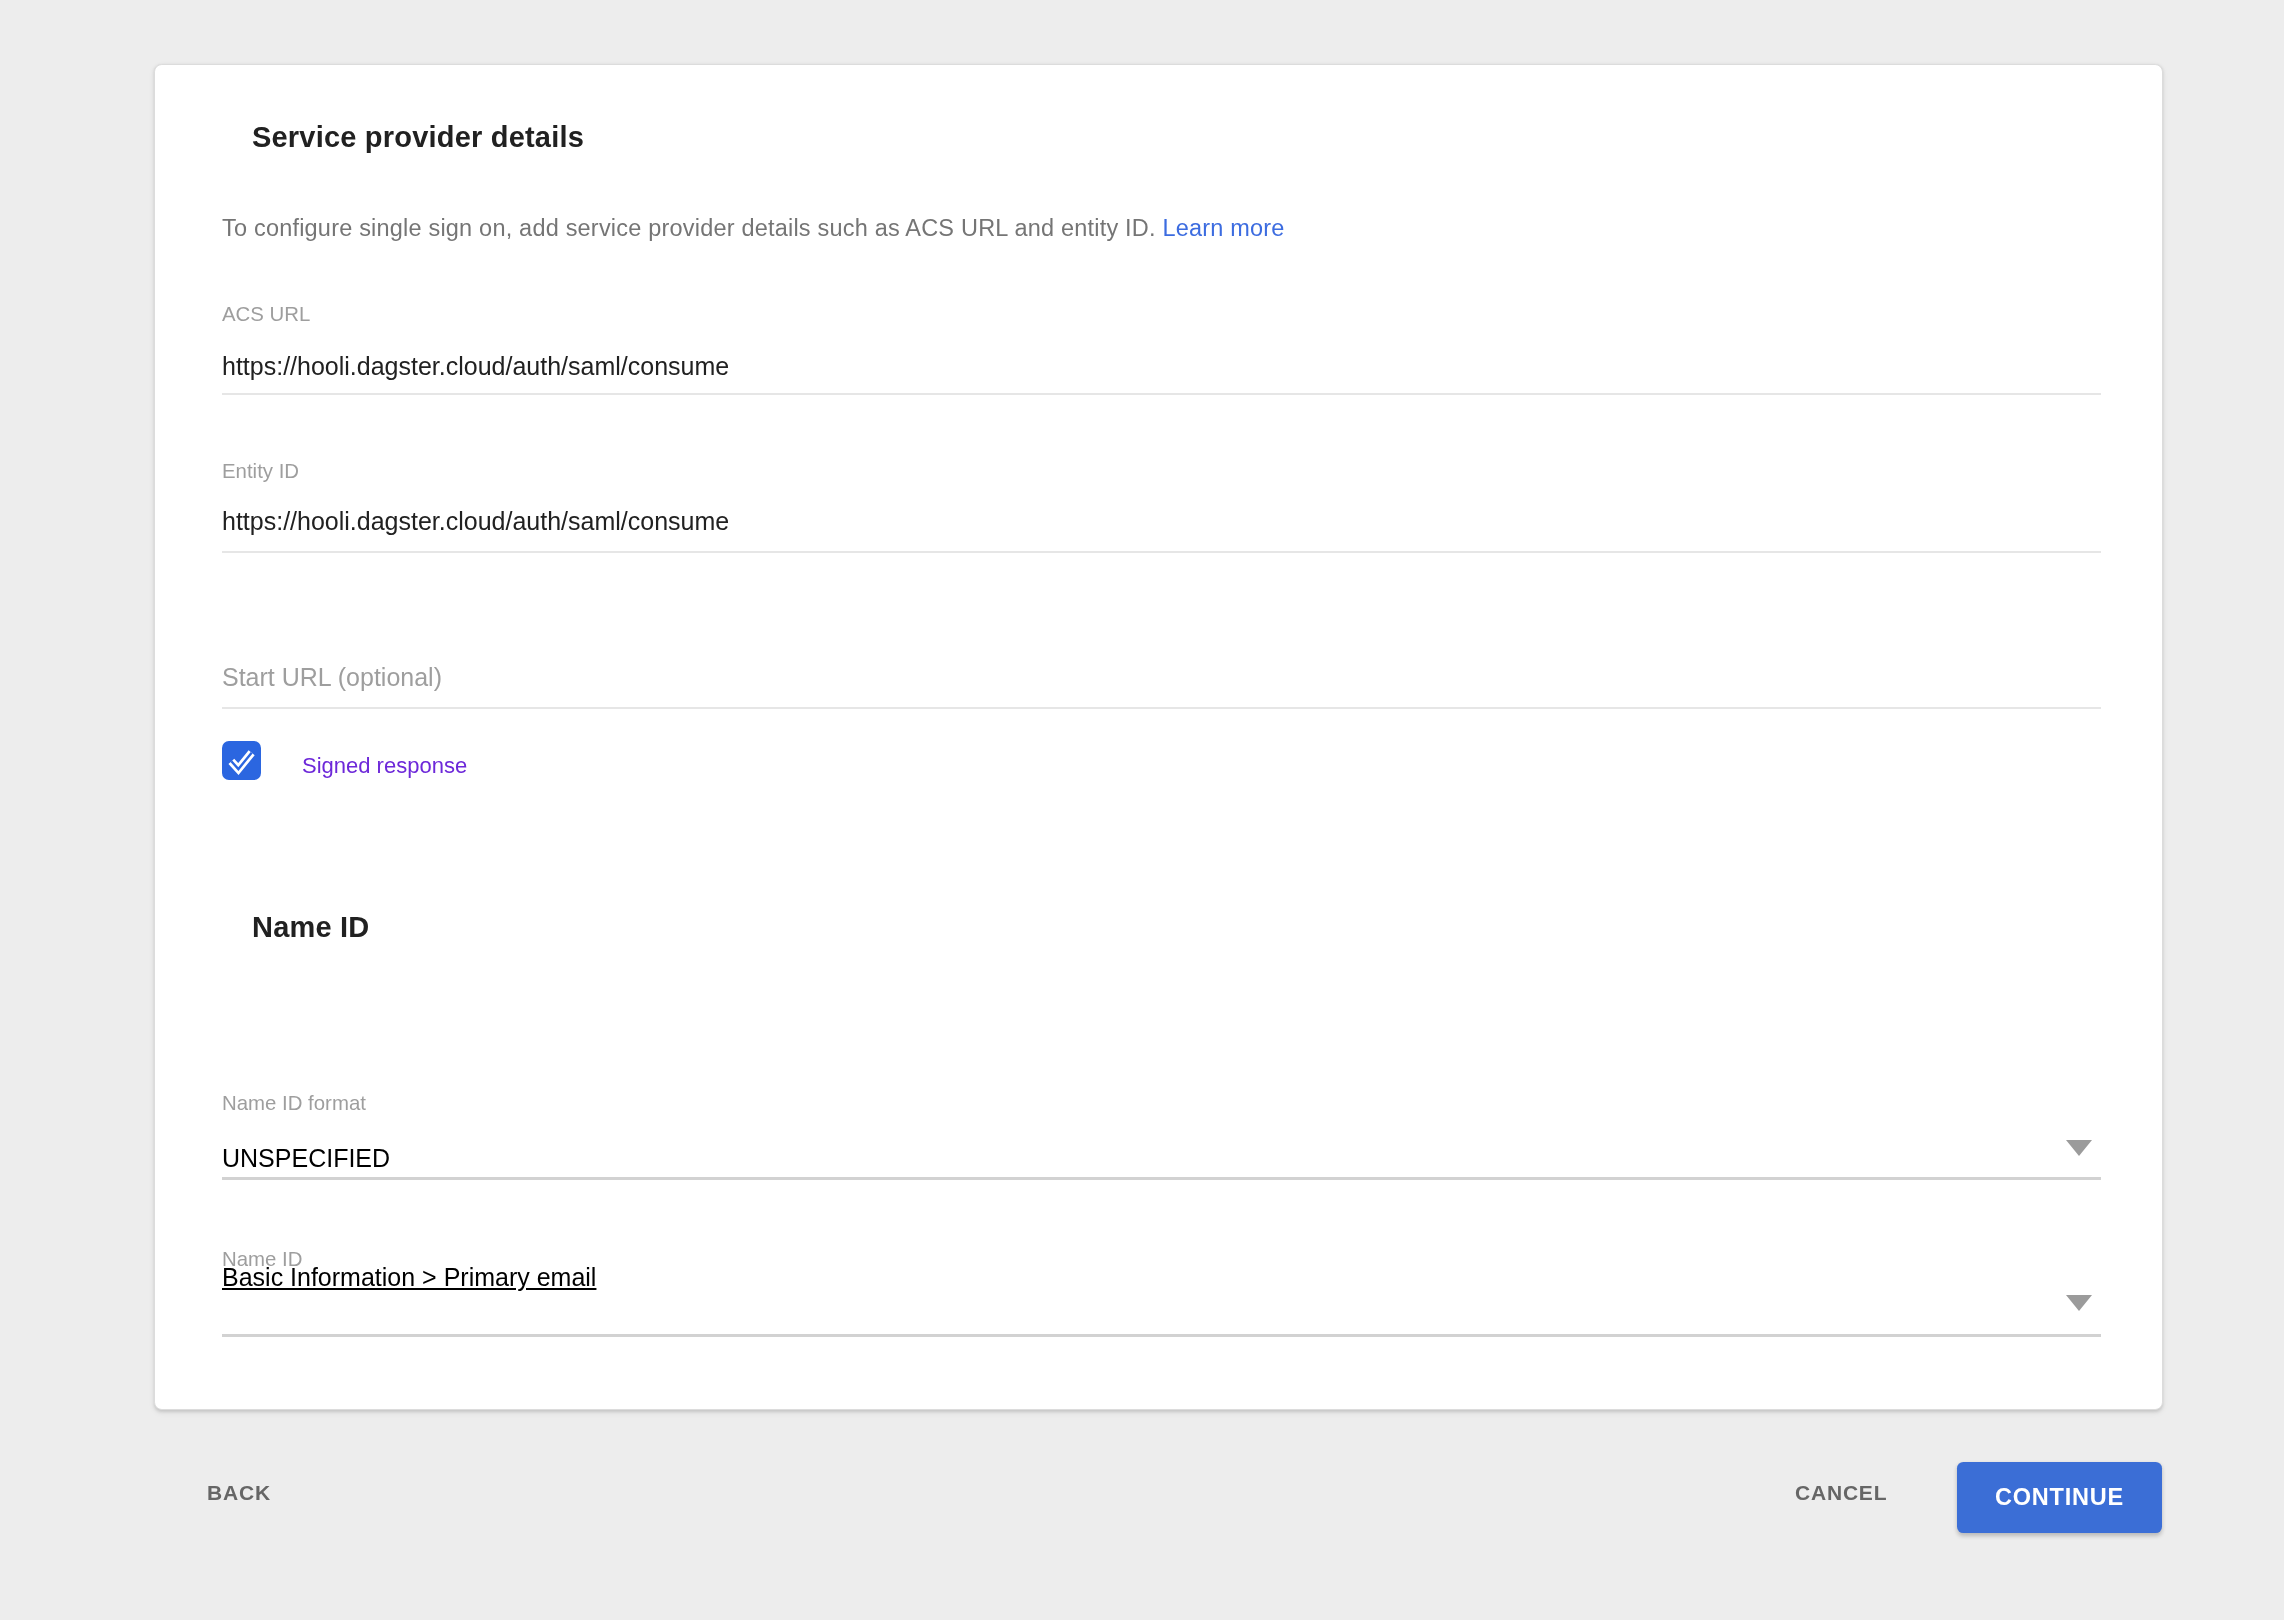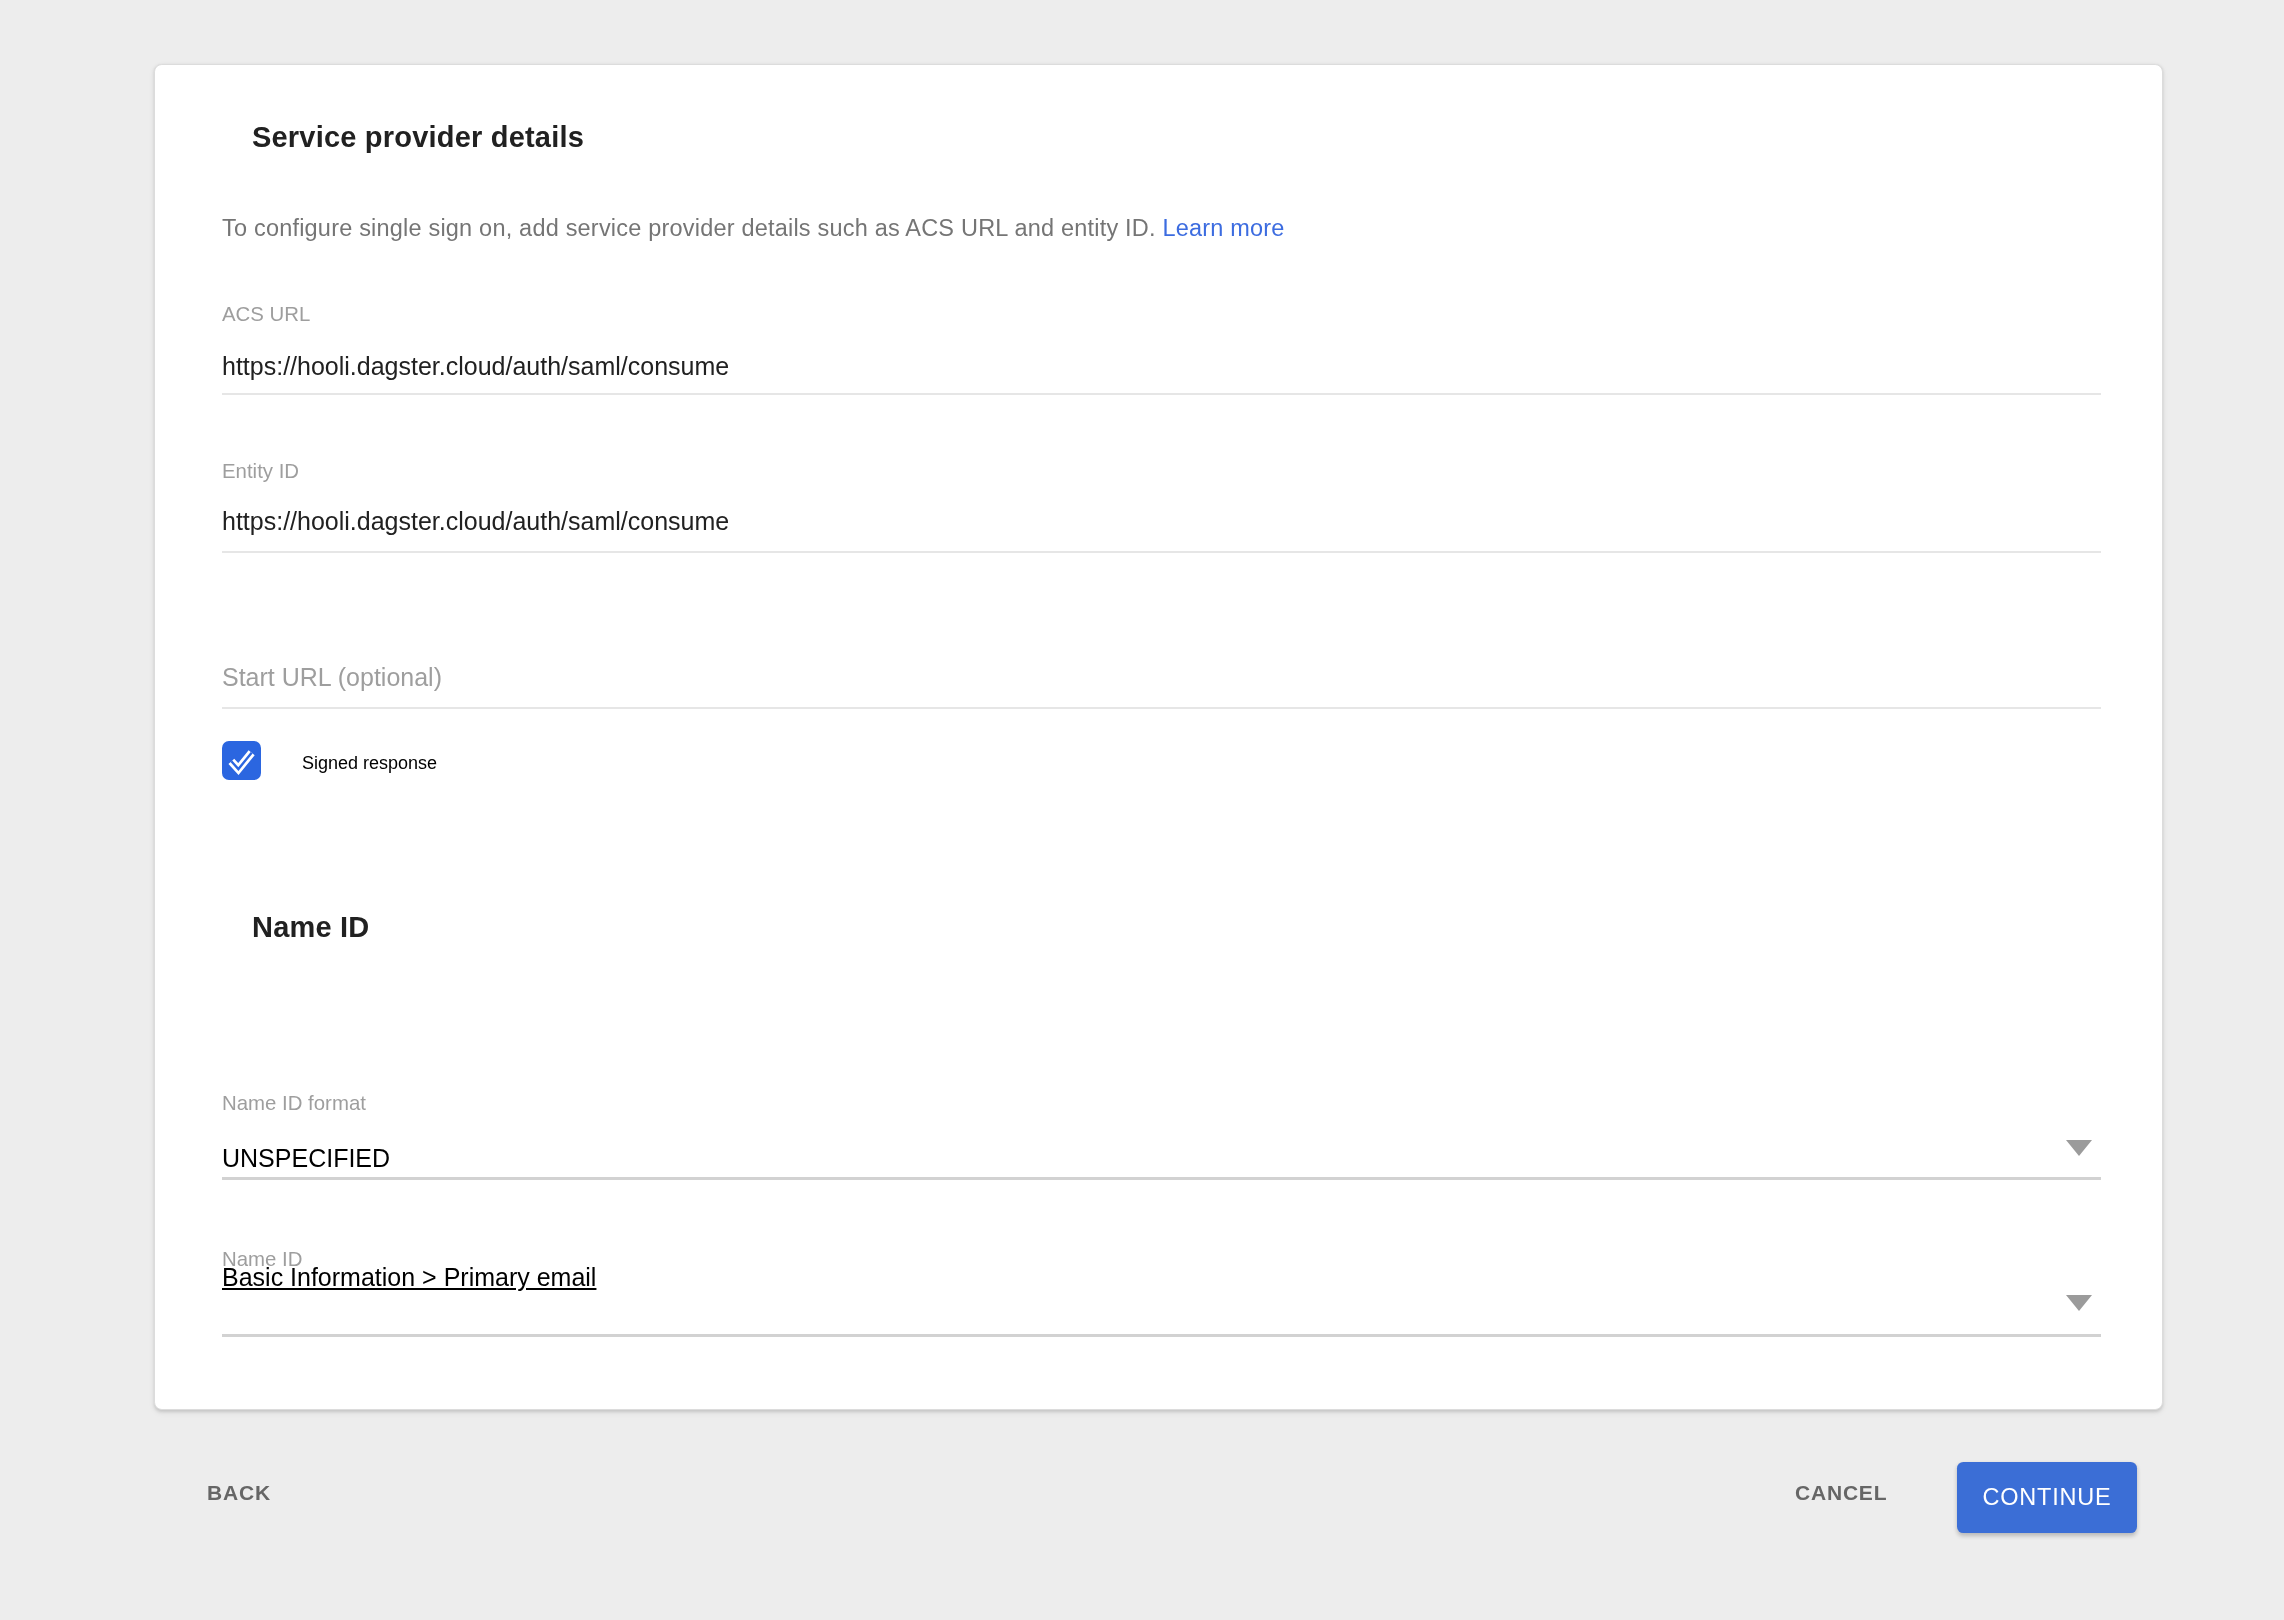--- a/index.html
+++ b/index.html
@@ -48,32 +48,32 @@
     width:0;height:0;cursor:pointer;
     border-left:13.3px solid transparent;
     border-right:13.3px solid transparent;
     border-top:16.5px solid #9b9b9b;
   }
   .checkbox{
     width:39px;height:39px;border-radius:7px;background:#2b66e0;cursor:pointer;
     display:flex;align-items:center;justify-content:center;
   }
   .checkbox-label{
-    font-size:18px;color:#000000;
+    font-size:22px;color:#6d28d9;
   }
   .text-btn{
     font-size:21px;font-weight:700;color:#666666;letter-spacing:0.8px;
     background:none;border:none;cursor:pointer;padding:7.8px 11px;
     font-family:"Liberation Sans", sans-serif;
   }
   .primary-btn{
-    position:absolute;left:1957px;top:1462px;width:180px;height:71px;
+    position:absolute;left:1957px;top:1462px;width:205px;height:71px;
     background:#3b6ed6;border:none;border-radius:6.3px;cursor:pointer;
     font-family:"Liberation Sans", sans-serif;
-    font-size:23.5px;font-weight:400;color:#ffffff;letter-spacing:0.8px;
+    font-size:23.5px;font-weight:700;color:#ffffff;letter-spacing:0.8px;
     box-shadow:0 2.4px 4.7px rgba(0,0,0,.22);
   }
 </style>
 </head>
 <body>
 
 <div class="card">
 
   <div class="abs section-title" style="left:67px;top:56px;">Service provider details</div>
 

